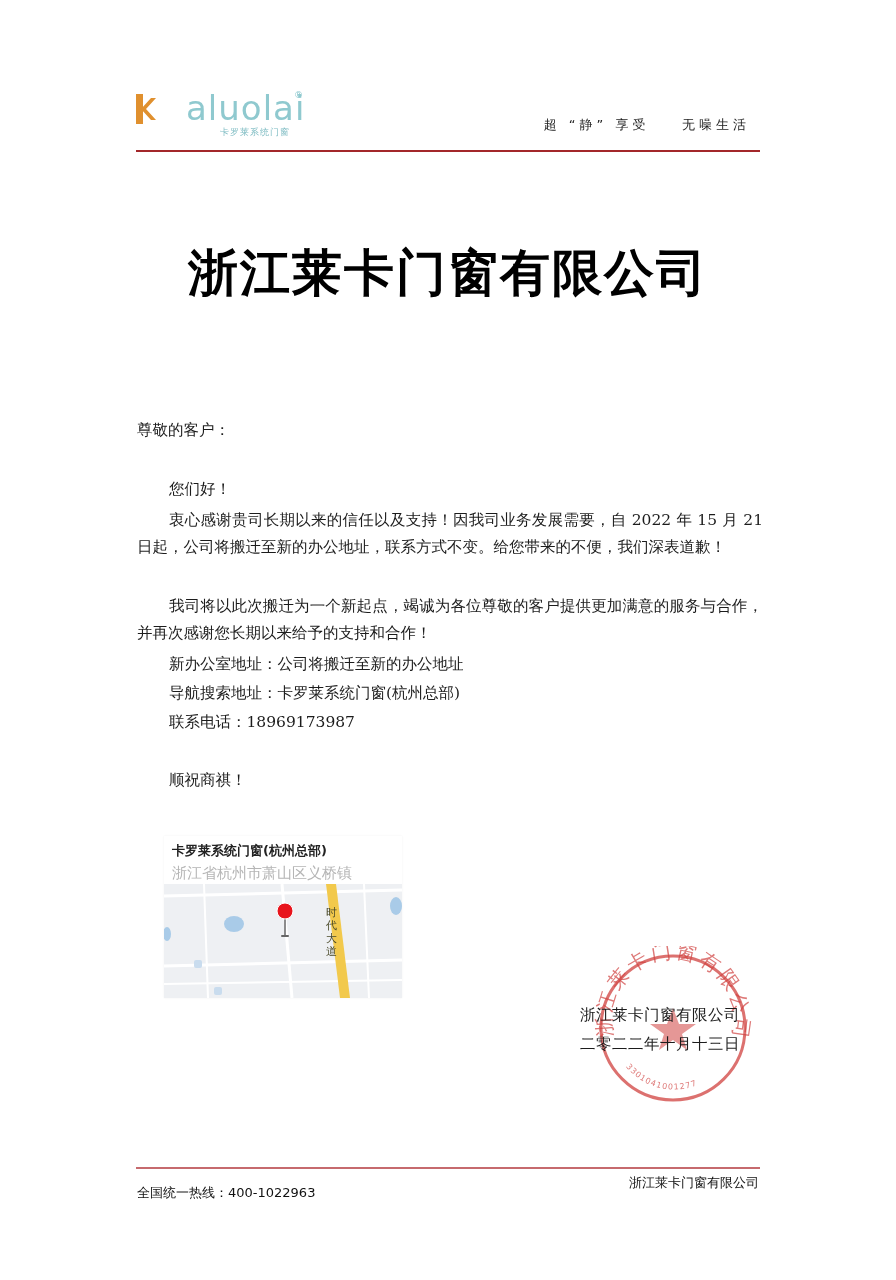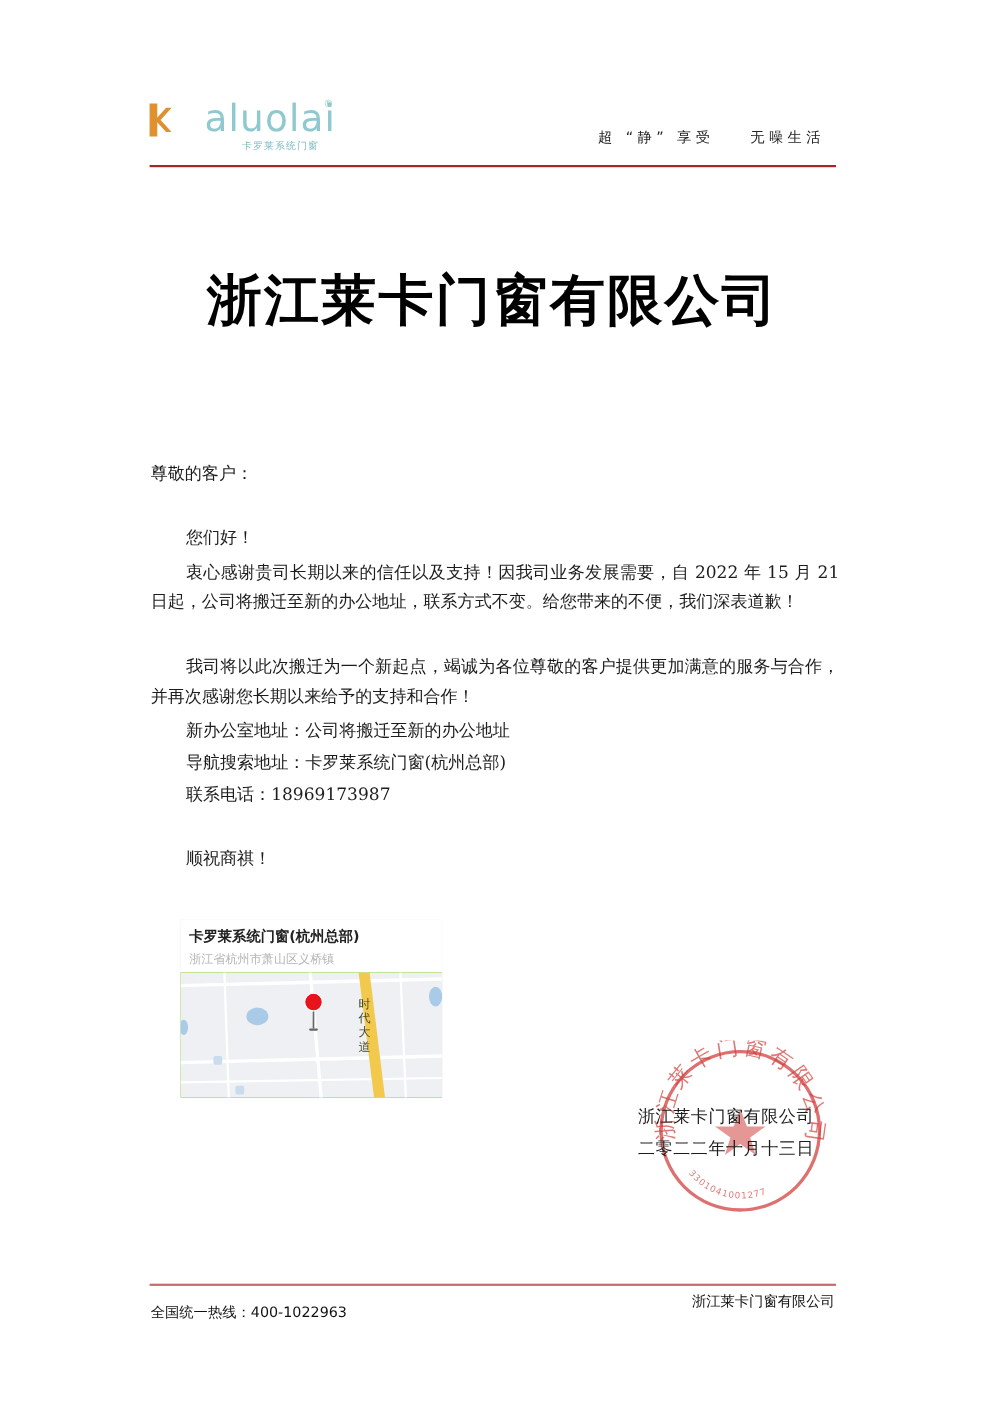--- a/index.html
+++ b/index.html
@@ -19,22 +19,22 @@
 
     .body-text { font-family: "DejaVu Serif", serif; font-size: 15.5px; line-height: 27px; color: #1c1c1c; }
     .salutation { left: 137px; top: 417px; }
     .para { left: 137px; width: 626px; text-indent: 32px; text-align: justify; }
     .line-indent { left: 169px; }
 
     
     .map-card { left: 164px; top: 836px; width: 238px; height: 162px; background: #f3f4f6; overflow: hidden; box-shadow: 0 0 2px rgba(0,0,0,0.06); }
     .map-head { position: absolute; left: 0; top: 0; width: 238px; height: 48px; background: #ffffff; }
     .map-name { position: absolute; left: 8px; top: 6px; font-family: "DejaVu Sans", sans-serif; font-weight: bold; font-size: 13px; color: #222; }
-    .map-addr { position: absolute; left: 8px; top: 28px; font-family: Liberation Sans, sans-serif; font-size: 11px; color: #b5b5b5; }
-    .map-area { position: absolute; left: 0; top: 48px; width: 238px; height: 142px; background: #84cc16; }
+    .map-addr { position: absolute; left: 8px; top: 28px; font-family: Liberation Sans, sans-serif; font-size: 15px; color: #b5b5b5; }
+    .map-area { position: absolute; left: 0; top: 48px; width: 238px; height: 142px; background: #fde047; }
     .road-label { position: absolute; font-family: "DejaVu Sans", sans-serif; font-size: 11px; color: #4a4a2a; line-height: 13px; width: 13px; }
 
     
     .sig { font-family: "DejaVu Serif", serif; font-size: 15.5px; color: #1c1c1c; letter-spacing: 0.5px; }
     .seal { left: 588px; top: 946px; width: 170px; height: 160px; }
 
     .rule-bottom { left: 136px; top: 1167px; width: 624px; height: 2px; background: #c66a6e; }
     .footer-left { left: 137px; top: 1174px; font-family: "DejaVu Sans", sans-serif; font-size: 13px; color: #111; margin-top: 10px; }
     .footer-right { right: 137px; top: 1174px; font-family: "DejaVu Sans", sans-serif; font-size: 13px; color: #111; }
   </style>

